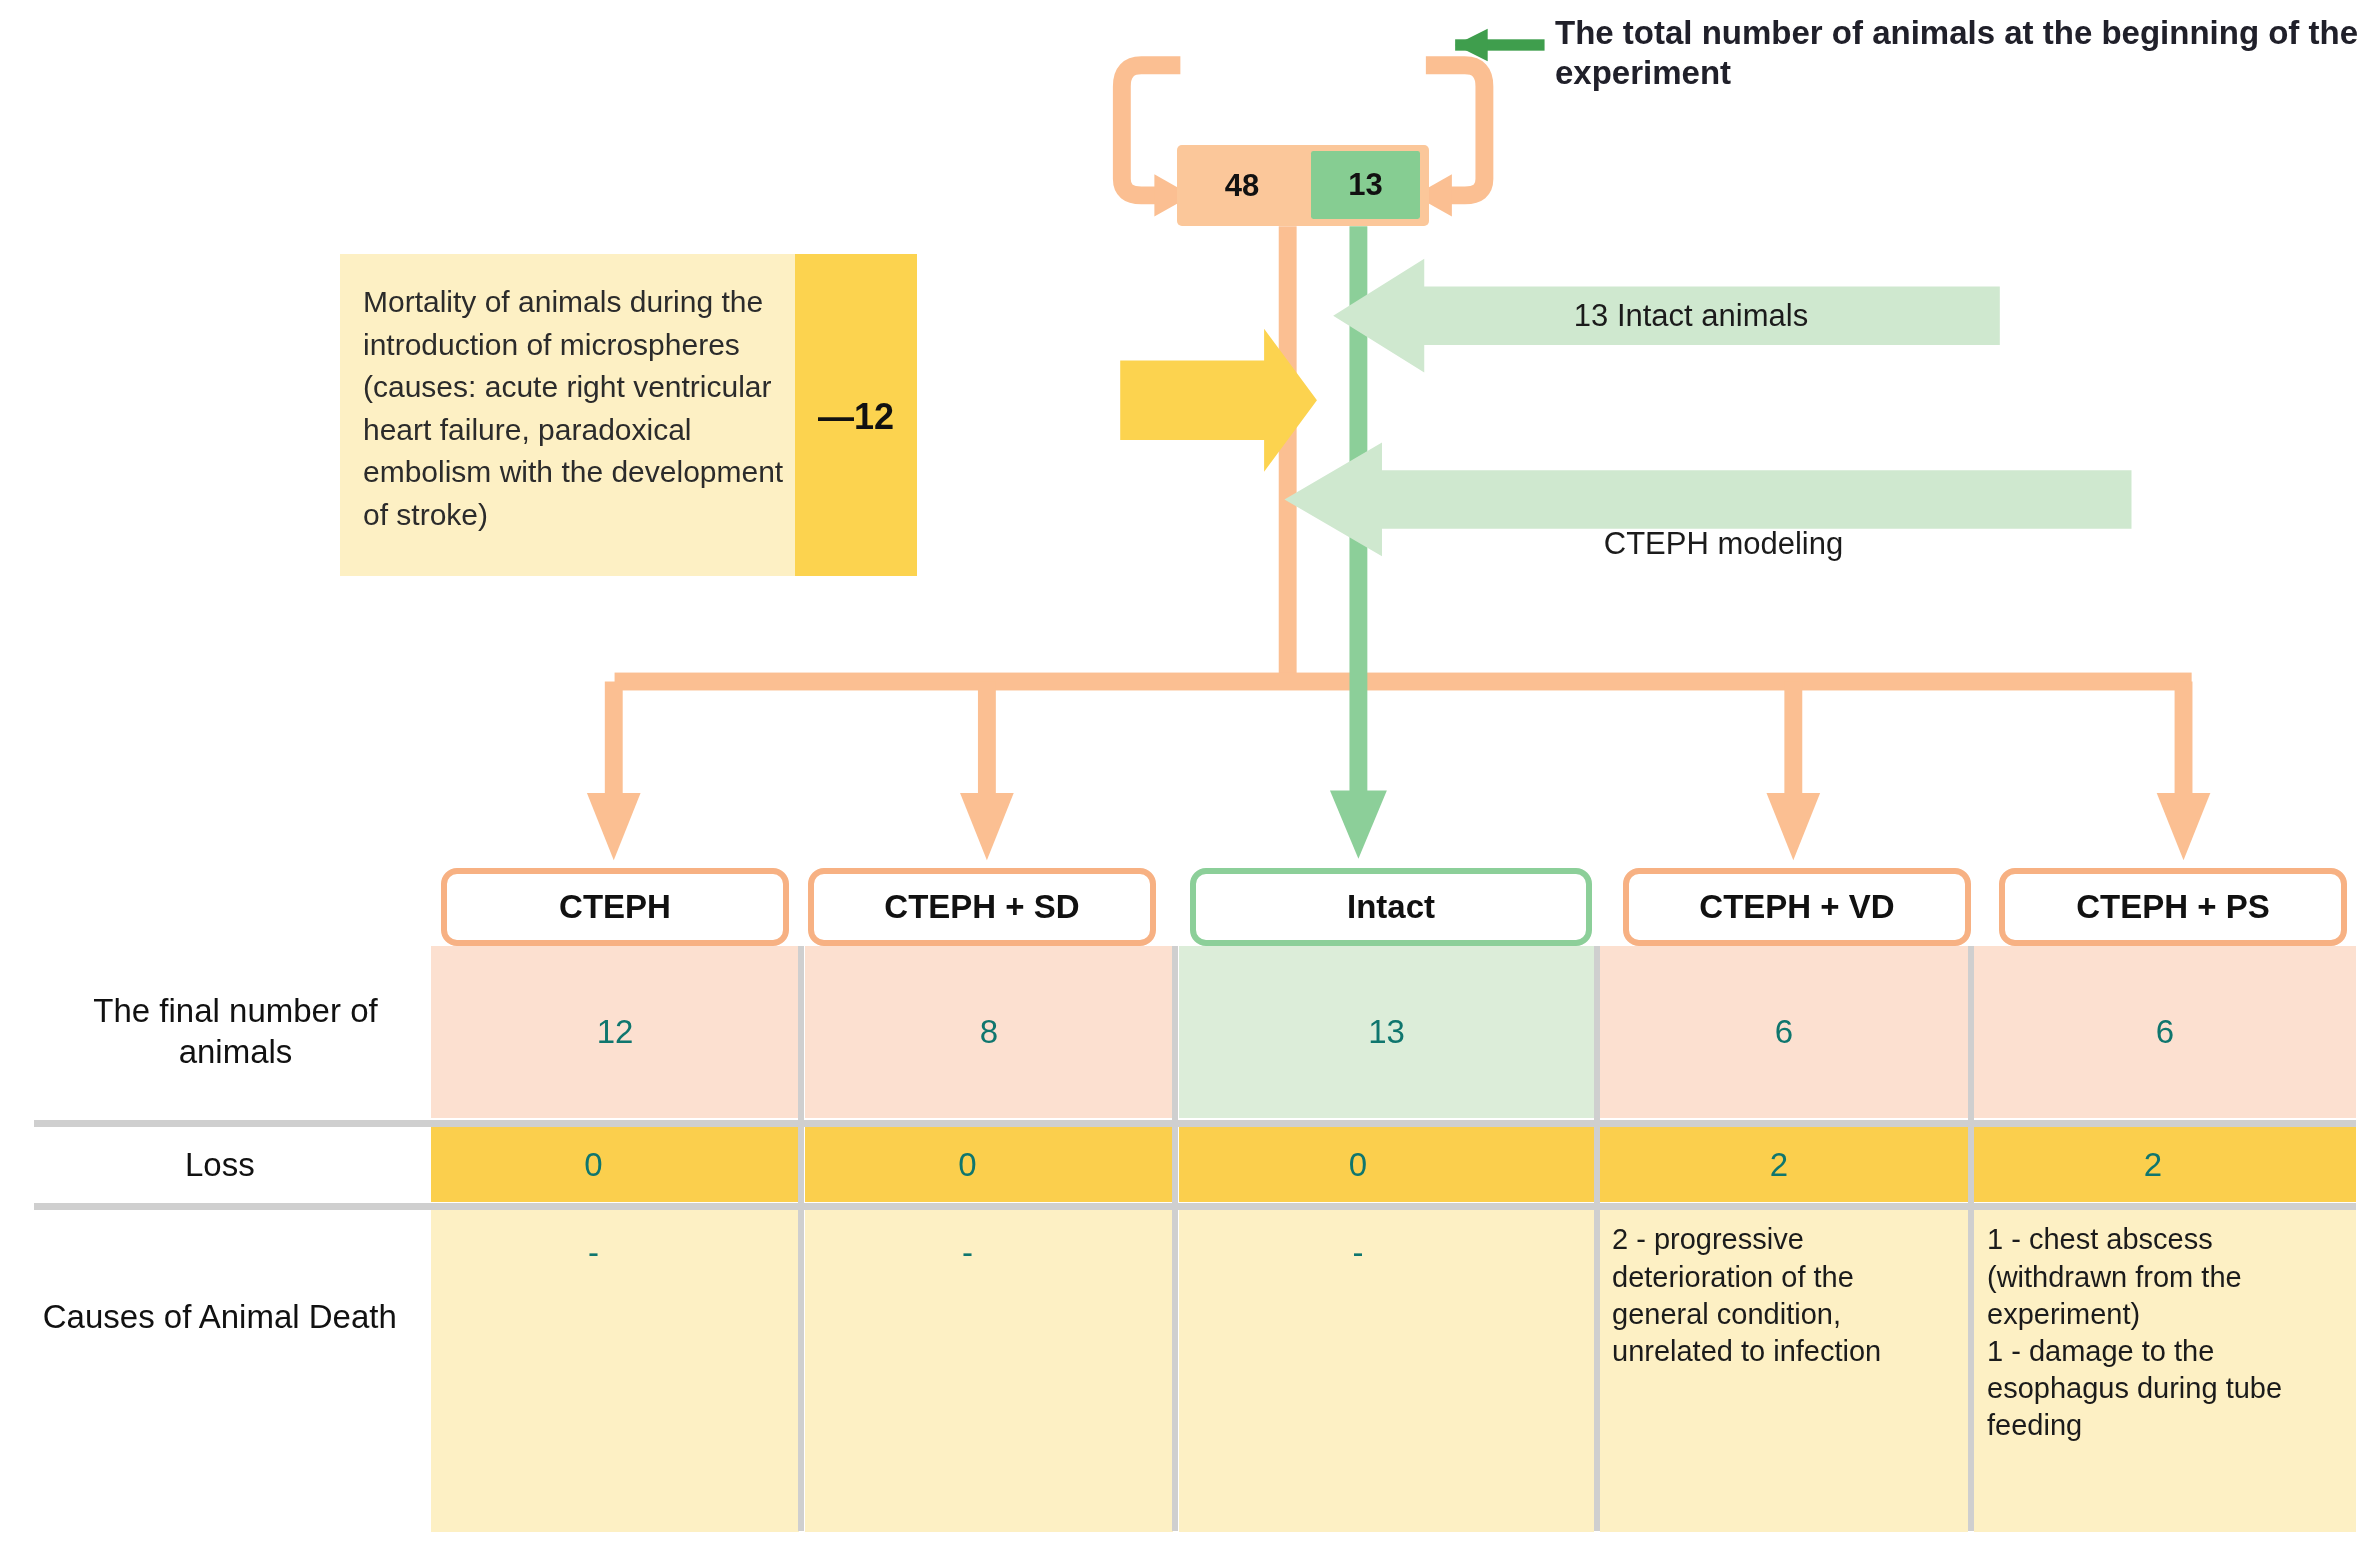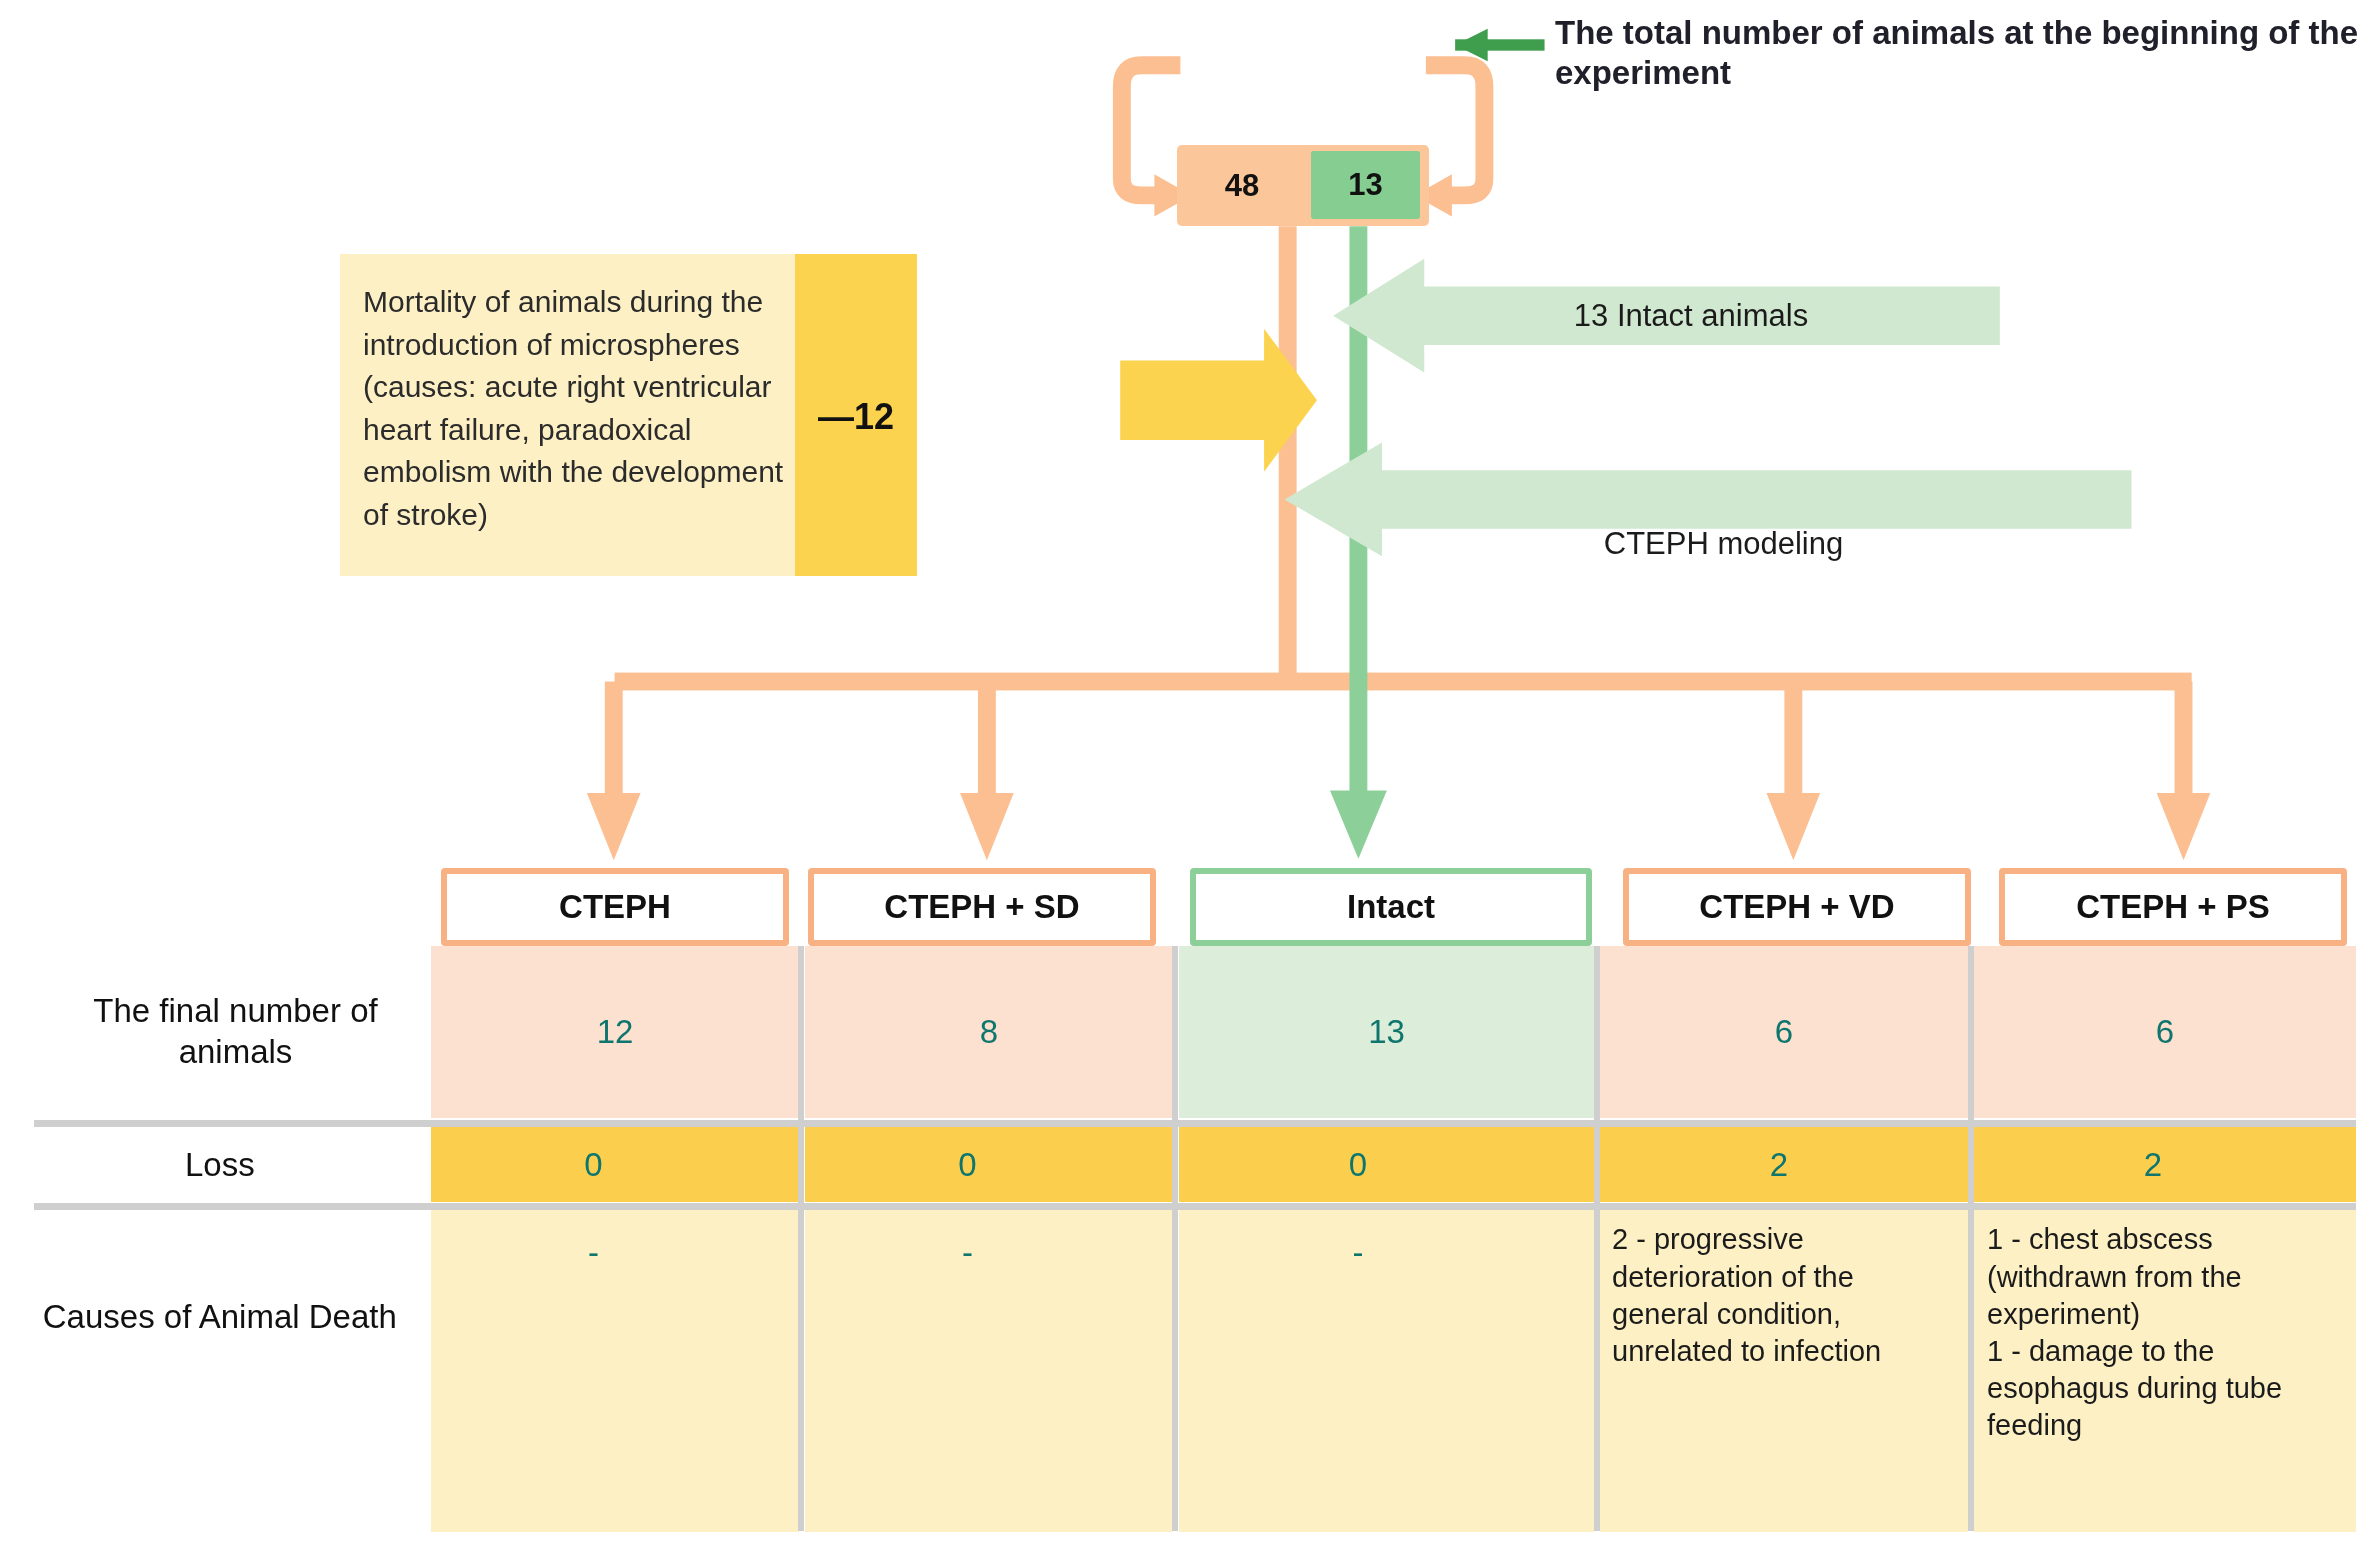--- a/index.html
+++ b/index.html
@@ -61,21 +61,21 @@
   .cal-text{
     font-size:31px;color:#1b1b1b;
     display:flex;align-items:center;justify-content:center;
   }
   .cal1{ left:1382px; top:286px; width:618px; height:59px; }
   .cal2{ left:1317px; top:470px; width:813px; height:59px;margin-top:44px; }
 
   
   .grp{
     top:868px; height:78px;
-    border-radius:4px;
+    border-radius:16px;
     background:#fff;
     display:flex;align-items:center;justify-content:center;
     font-size:33px;font-weight:bold;color:#111;
   }
   .grp.orange{ border:6.5px solid #f7b183; }
   .grp.green { border:6.5px solid #8ccf99; }
 
   
   .cell{ position:absolute; box-sizing:border-box; }
   .cell-num{

